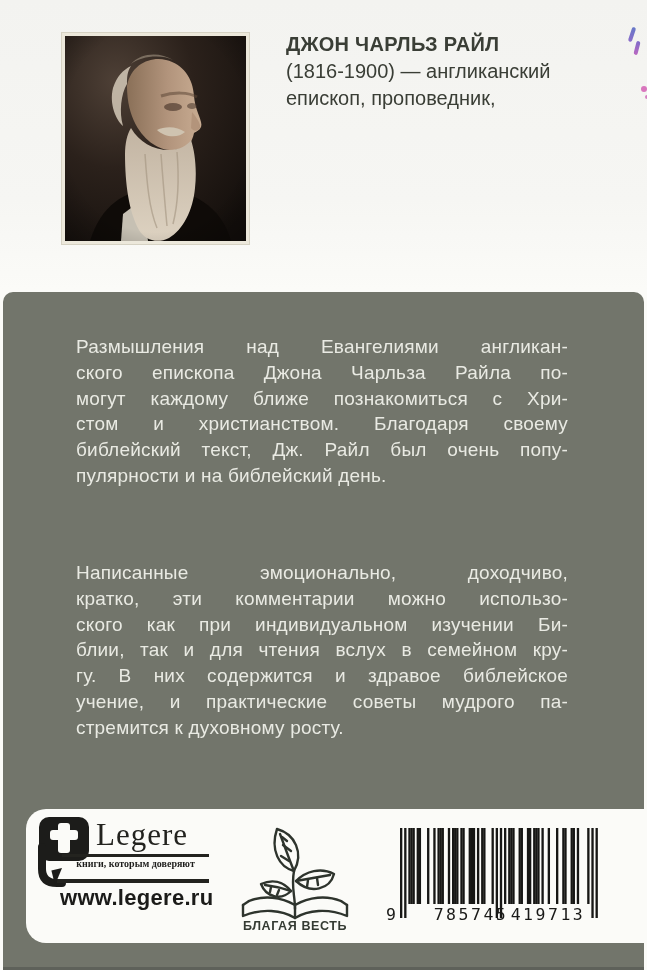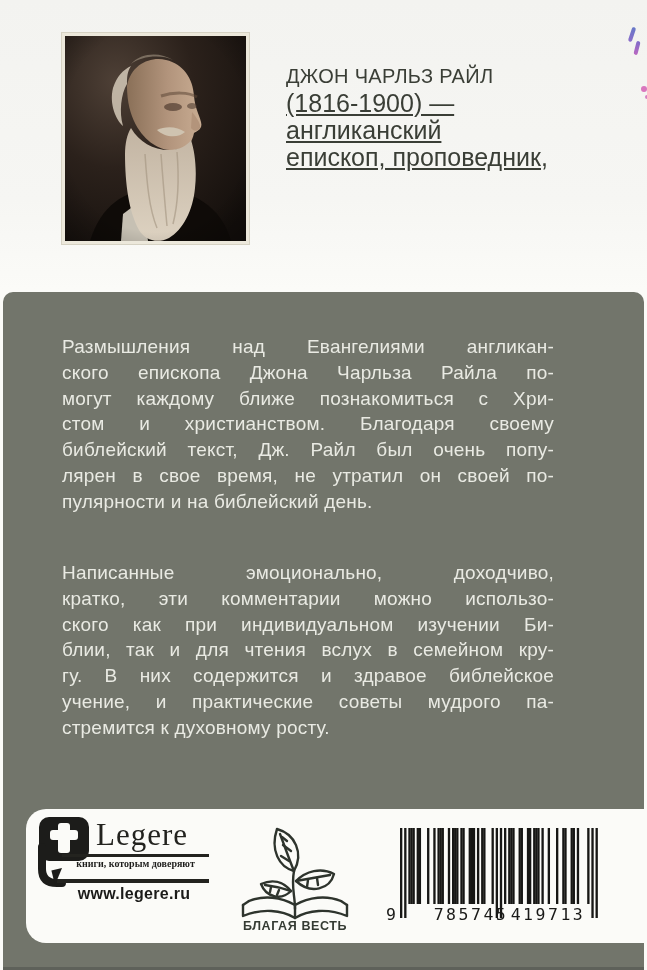--- a/index.html
+++ b/index.html
@@ -18,30 +18,30 @@
   
   .portrait-frame{
     position:absolute; left:62px; top:33px; width:181px; height:205px;
     border:3px solid #ece8db; box-shadow:0 0 0 1px #d6d2c3;
     background:#1a1410;
   }
   .portrait-frame svg{display:block;}
 
   
   .author-block{position:absolute; left:286px; top:31px; width:300px; color:#3a3e36;}
-  .author-name{font-size:20px; font-weight:400; line-height:27px; letter-spacing:.3px;margin-top:32px;}
-  .author-bio-line{font-size:25px; font-weight:400; line-height:27px;text-decoration:underline;}
+  .author-name{font-size:20px; font-weight:700; line-height:27px; letter-spacing:.3px;}
+  .author-bio-line{font-size:20px; font-weight:400; line-height:27px;}
 
   
   .panel{
     position:absolute; left:3px; top:292px; width:641px; height:678px;
     background:#72756b; border-radius:10px 10px 0 0;
   }
   .panel::after{content:""; position:absolute; left:0; bottom:0; width:100%; height:3px; background:#5e615a;}
-  .para{position:absolute; left:59px; width:492px; color:#e9eae3;}
+  .para{position:absolute; left:73px; width:492px; color:#e9eae3;}
   .para-1{top:42px;}
   .para-2{top:268px;}
   .ann-line{
     font-size:19px; line-height:25.8px; letter-spacing:.2px;
     text-align:justify; text-align-last:justify; white-space:normal;
   }
   .ann-line.last{text-align-last:left;}
 
   
   .footer-strip{
@@ -62,21 +62,21 @@
     position:absolute; left:26px; top:49px; width:147px; text-align:center;
     font-family:"Liberation Serif", serif; font-weight:700; font-size:10px; color:#1e1e1c;
   }
   .legere-arrow{
     position:absolute; left:17px; top:60px; width:0; height:0;
     border-top:15px solid #1c1c1a; border-right:11px solid transparent;
     transform:rotate(-14deg);
   }
   .legere-site{
     position:absolute; left:24px; top:76px; width:148px; text-align:center;
-    font-size:16px; font-weight:700; color:#1b1b19; letter-spacing:.3px;
+    font-size:22px; font-weight:700; color:#1b1b19; letter-spacing:.3px;
   }
 
   
   .bv{position:absolute; left:211px; top:8px; width:116px; height:118px;}
   .bv svg{position:absolute; left:0; top:2px;}
   .bv-name{
     position:absolute; left:-6px; top:102px; width:128px; text-align:center;
     font-size:12.5px; font-weight:600; color:#353b33; letter-spacing:.6px;
   }
 
@@ -146,21 +146,20 @@
     <div class="author-bio-line">епископ, проповедник,</div>
   </div>
 
   <div class="panel">
     <div class="para para-1">
       <div class="ann-line">Размышления над Евангелиями англикан-</div>
       <div class="ann-line">ского епископа Джона Чарльза Райла по-</div>
       <div class="ann-line">могут каждому ближе познакомиться с Хри-</div>
       <div class="ann-line">стом и христианством. Благодаря своему</div>
       <div class="ann-line">библейский текст, Дж. Райл был очень попу-</div>
-      <div class="ann-line">лярен в свое время, не утратил он своей по-</div>
       <div class="ann-line last">пулярности и на библейский день.</div>
     </div>
     <div class="para para-2">
       <div class="ann-line">Написанные эмоционально, доходчиво,</div>
       <div class="ann-line">кратко, эти комментарии можно использо-</div>
       <div class="ann-line">ского как при индивидуальном изучении Би-</div>
       <div class="ann-line">блии, так и для чтения вслух в семейном кру-</div>
       <div class="ann-line">гу. В них содержится и здравое библейское</div>
       <div class="ann-line">учение, и практические советы мудрого па-</div>
       <div class="ann-line last">стремится к духовному росту.</div>

